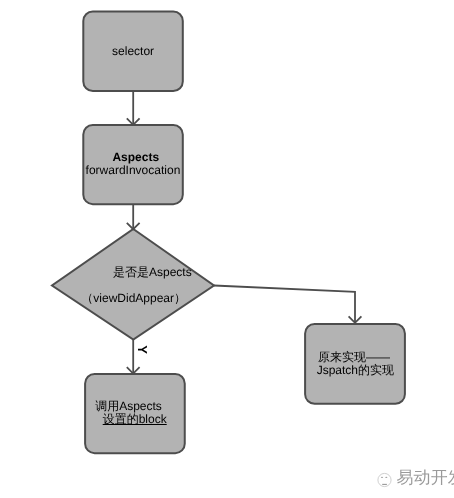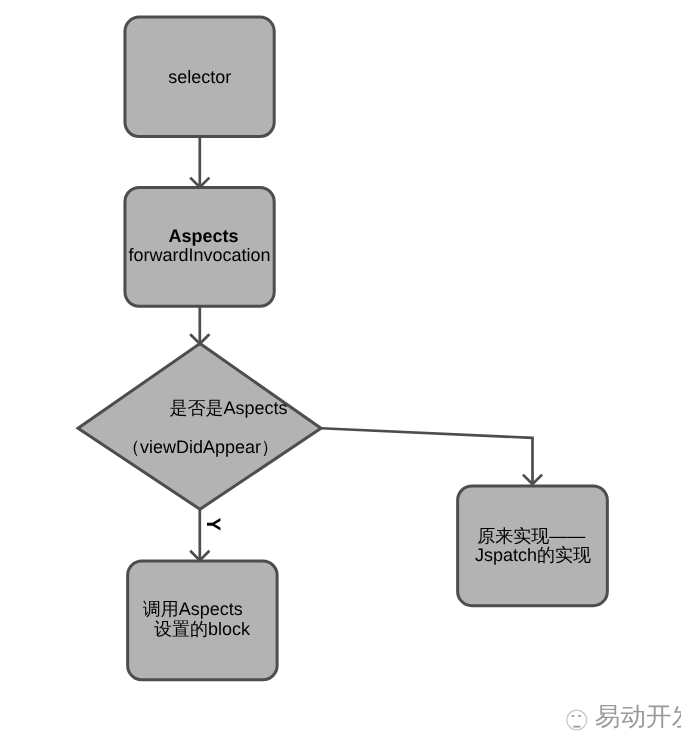--- a/index.html
+++ b/index.html
@@ -41,21 +41,21 @@
   <div class="tl" style="left:112.4px;top:151px;font-weight:bold;">Aspects</div>
   <div class="tl" style="left:85.6px;top:163.8px;">forwardInvocation</div>
 
   <div class="tl" style="left:73px;top:266.1px;margin-left:40px;">是否是Aspects</div>
   <div class="tl" style="left:81.3px;top:292.2px;">（viewDidAppear）</div>
 
   <div class="tl" style="left:318.1px;top:351px;">原来实现——</div>
   <div class="tl" style="left:316.7px;top:363.8px;">Jspatch的实现</div>
 
   <div class="tl" style="left:95.2px;top:400px;">调用Aspects</div>
-  <div class="tl" style="left:102.7px;top:413px;">设置的block</div>
+  <div class="tl" style="left:102.7px;top:413px;text-decoration:underline;">设置的block</div>
 
   <div class="tl" style="left:138px;top:343px;font-size:13px;line-height:13px;font-weight:bold;transform:rotate(90deg);transform-origin:50% 50%;">Y</div>
 
   <svg style="position:absolute;left:374px;top:469px;" width="22" height="22" viewBox="0 0 22 22">
     <circle cx="10.5" cy="11" r="6.6" fill="none" stroke="#c4c4c4" stroke-width="0.8"></circle>
     <ellipse cx="8" cy="8.35" rx="1.1" ry="0.62" fill="#a0a0a0"></ellipse>
     <ellipse cx="12.3" cy="8.35" rx="1.1" ry="0.62" fill="#a0a0a0"></ellipse>
     <path d="M8.2,15.4 L12.9,15.4" stroke="#989898" stroke-width="1.1" fill="none" stroke-linecap="butt"></path>
   </svg>
   <div class="tl" style="left:396.5px;top:471.5px;color:#9a9a9a;font-size:17px;letter-spacing:0.1px;">易动开发</div>

